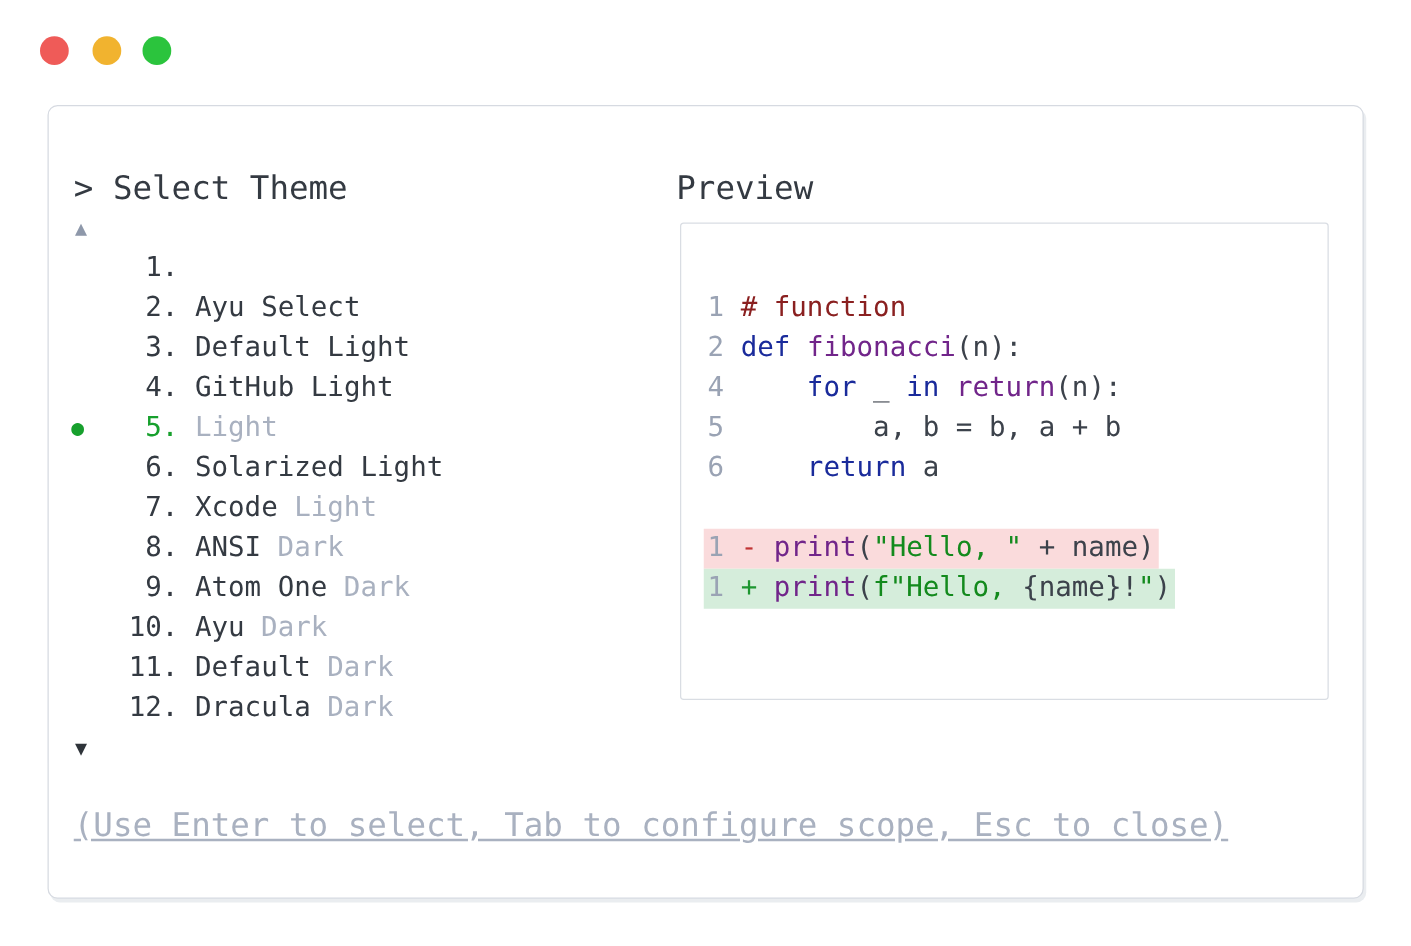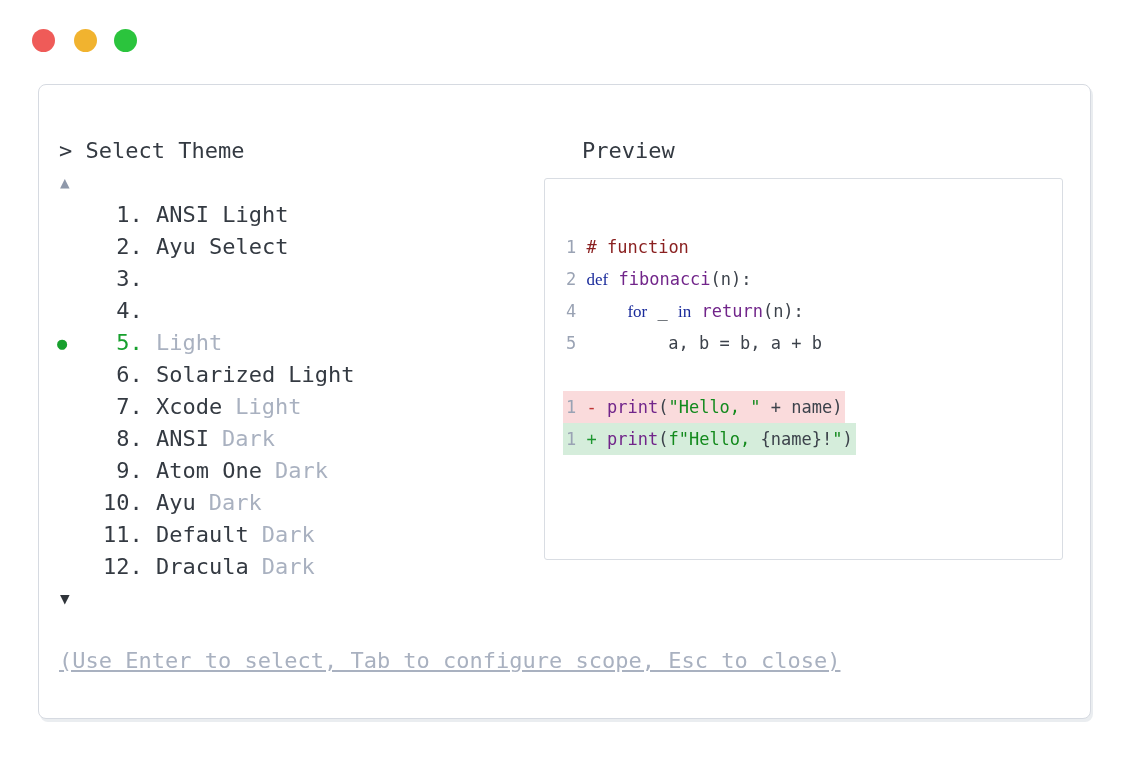--- a/index.html
+++ b/index.html
@@ -7,85 +7,86 @@
     width:1129px; height:757px; background:#ffffff; position:relative;
     font-family:"DejaVu Sans Mono", monospace; overflow:hidden;
     -webkit-font-smoothing:antialiased;
   }
   .dot { position:absolute; top:29px; width:23px; height:23px; border-radius:50%; }
   .panel {
     position:absolute; left:38px; top:84px; width:1051px; height:633px;
     background:#fff; border:1.5px solid var(--c-panel_border);
     border-radius:8px; box-shadow:2px 3px 0 rgba(203,209,218,0.4);
   }
-  .mono22 { font-size:22px; line-height:32px; white-space:pre; }
+  .mono22 { font-size:26px; line-height:32px; white-space:pre; }
   .prompt { position:absolute; left:20px; top:50px; color:var(--c-text_dark); }
   .arrow { position:absolute; left:21px; font-size:16px; line-height:28px; }
   .arrow-up   { top:84px;  color:var(--c-arrow_up); }
   .arrow-down { top:500px; color:var(--c-arrow_down); }
   .theme-list { position:absolute; left:16px; top:114px; }
   .row { display:flex; height:32px; font-size:22px; line-height:32px; white-space:pre; color:var(--c-text_dark); }
   .bullet { flex:none; width:46px; color:var(--c-accent_green); font-size:17px; line-height:32px; padding-left:2px; }
   .num { flex:none; width:3ch; text-align:right; }
   .name { margin-left:0.6em; }
   .suffix { margin-left:0.6em; color:var(--c-text_muted); }
   .row.selected .num, .row.selected .name { color:var(--c-accent_green); }
   .hint { position:absolute; left:20px; top:560px; color:var(--c-text_muted);text-decoration:underline; }
-  .preview-title { position:absolute; left:502px; top:50px; color:var(--c-text_dark);margin-left:41px; }
+  .preview-title { position:absolute; left:502px; top:50px; color:var(--c-text_dark); }
   .preview-box {
     position:absolute; left:505px; top:93px; width:517px; height:380px;
     background:#fff; border:1.5px solid var(--c-preview_border); border-radius:3px;
   }
-  .code { position:absolute; left:21px; top:52px; font-size:17px; line-height:32px; }
+  .code { position:absolute; left:21px; top:52px; font-size:22px; line-height:32px; }
   .code-line { height:32px; white-space:pre; }
   .hl { display:inline-block; padding:0 3px; margin-left:-3px; }
   .tok-ln  { color:var(--c-ln); }
   .tok-pln { color:var(--c-pln); }
   .tok-com { color:var(--c-com); }
-  .tok-kwd { color:var(--c-kwd);font-family:Liberation Serif, serif; }
+  .tok-kwd { color:var(--c-kwd); }
   .tok-fn  { color:var(--c-fn); }
   .tok-lit { color:var(--c-lit); }
   .tok-str { color:var(--c-str); }
   .tok-rem { color:var(--c-rem); }
   .tok-add { color:var(--c-add); }
 </style>
 </head>
 <body>
 
 <div>
   <div class="dot" style="left: 32px; background: rgb(239, 91, 88);"></div>
   <div class="dot" style="left: 74px; background: rgb(241, 179, 47);"></div>
   <div class="dot" style="left: 114px; background: rgb(43, 196, 61);"></div>
 </div>
 
 <div class="panel">
   <div class="prompt mono22">&gt; Select Theme</div>
   <div class="arrow arrow-up">▲</div>
   <div class="theme-list">
-      <div class="row"><span class="bullet"></span><span class="num">1.</span><span class="name">ANSI Light</span></div>
+      <div class="row"><span class="bullet"></span><span class="num">1.</span></div>
       <div class="row"><span class="bullet"></span><span class="num">2.</span><span class="name">Ayu Select</span></div>
-      <div class="row"><span class="bullet"></span><span class="num">3.</span></div>
-      <div class="row"><span class="bullet"></span><span class="num">4.</span></div>
+      <div class="row"><span class="bullet"></span><span class="num">3.</span><span class="name">Default Light</span></div>
+      <div class="row"><span class="bullet"></span><span class="num">4.</span><span class="name">GitHub Light</span></div>
       <div class="row selected"><span class="bullet">●</span><span class="num">5.</span><span class="suffix">Light</span></div>
       <div class="row"><span class="bullet"></span><span class="num">6.</span><span class="name">Solarized Light</span></div>
       <div class="row"><span class="bullet"></span><span class="num">7.</span><span class="name">Xcode</span><span class="suffix">Light</span></div>
       <div class="row"><span class="bullet"></span><span class="num">8.</span><span class="name">ANSI</span><span class="suffix">Dark</span></div>
       <div class="row"><span class="bullet"></span><span class="num">9.</span><span class="name">Atom One</span><span class="suffix">Dark</span></div>
       <div class="row"><span class="bullet"></span><span class="num">10.</span><span class="name">Ayu</span><span class="suffix">Dark</span></div>
       <div class="row"><span class="bullet"></span><span class="num">11.</span><span class="name">Default</span><span class="suffix">Dark</span></div>
       <div class="row"><span class="bullet"></span><span class="num">12.</span><span class="name">Dracula</span><span class="suffix">Dark</span></div>
     </div>
   <div class="arrow arrow-down">▼</div>
   <div class="hint mono22">(Use Enter to select, Tab to configure scope, Esc to close)</div>
 
   <div class="preview-title mono22">Preview</div>
   <div class="preview-box">
     <div class="code">
         <div class="code-line"><span class="tok-ln">1</span><span class="tok-pln"> </span><span class="tok-com"># function</span></div>
         <div class="code-line"><span class="tok-ln">2</span><span class="tok-pln"> </span><span class="tok-kwd">def</span><span class="tok-pln"> </span><span class="tok-fn">fibonacci</span><span class="tok-pln">(n):</span></div>
         <div class="code-line"><span class="tok-ln">4</span><span class="tok-pln">     </span><span class="tok-kwd">for</span><span class="tok-pln"> _ </span><span class="tok-kwd">in</span><span class="tok-pln"> </span><span class="tok-fn">return</span><span class="tok-pln">(n):</span></div>
         <div class="code-line"><span class="tok-ln">5</span><span class="tok-pln">         a, b = b, a + b</span></div>
+        <div class="code-line"><span class="tok-ln">6</span><span class="tok-pln">     </span><span class="tok-kwd">return</span><span class="tok-pln"> a</span></div>
         <div class="code-line"></div>
         <div class="code-line"><span class="hl" style="background: rgb(250, 219, 220);"><span class="tok-ln">1</span><span class="tok-pln"> </span><span class="tok-rem">-</span><span class="tok-pln"> </span><span class="tok-fn">print</span><span class="tok-pln">(</span><span class="tok-str">"Hello, "</span><span class="tok-pln"> + name)</span></span></div>
         <div class="code-line"><span class="hl" style="background: rgb(213, 237, 219);"><span class="tok-ln">1</span><span class="tok-pln"> </span><span class="tok-add">+</span><span class="tok-pln"> </span><span class="tok-fn">print</span><span class="tok-pln">(</span><span class="tok-str">f"Hello, </span><span class="tok-pln">{name}!</span><span class="tok-str">"</span><span class="tok-pln">)</span></span></div>
       </div>
   </div>
 </div>
 
 </body></html>

